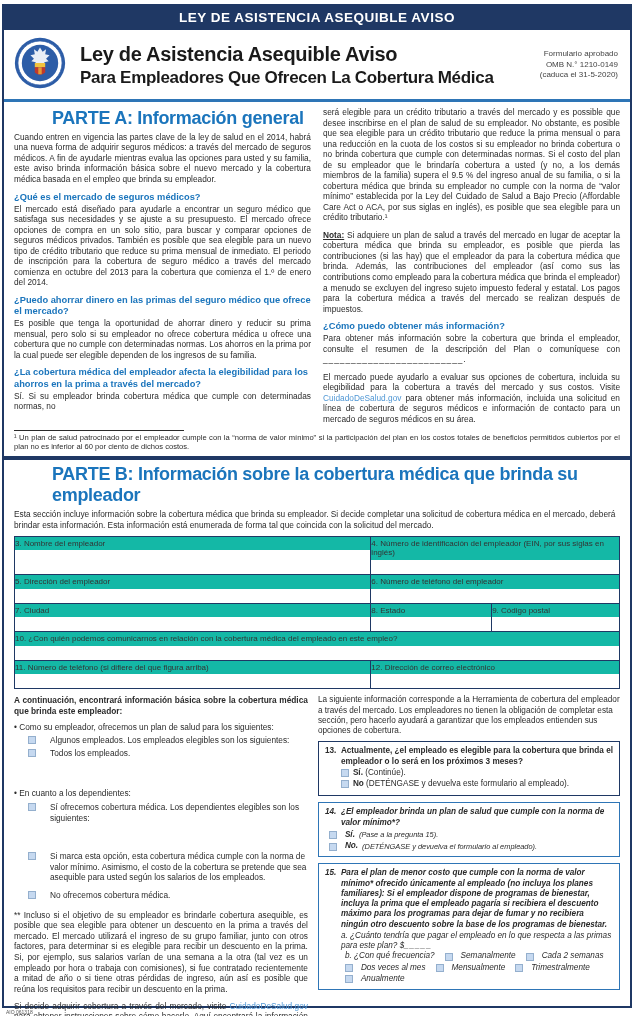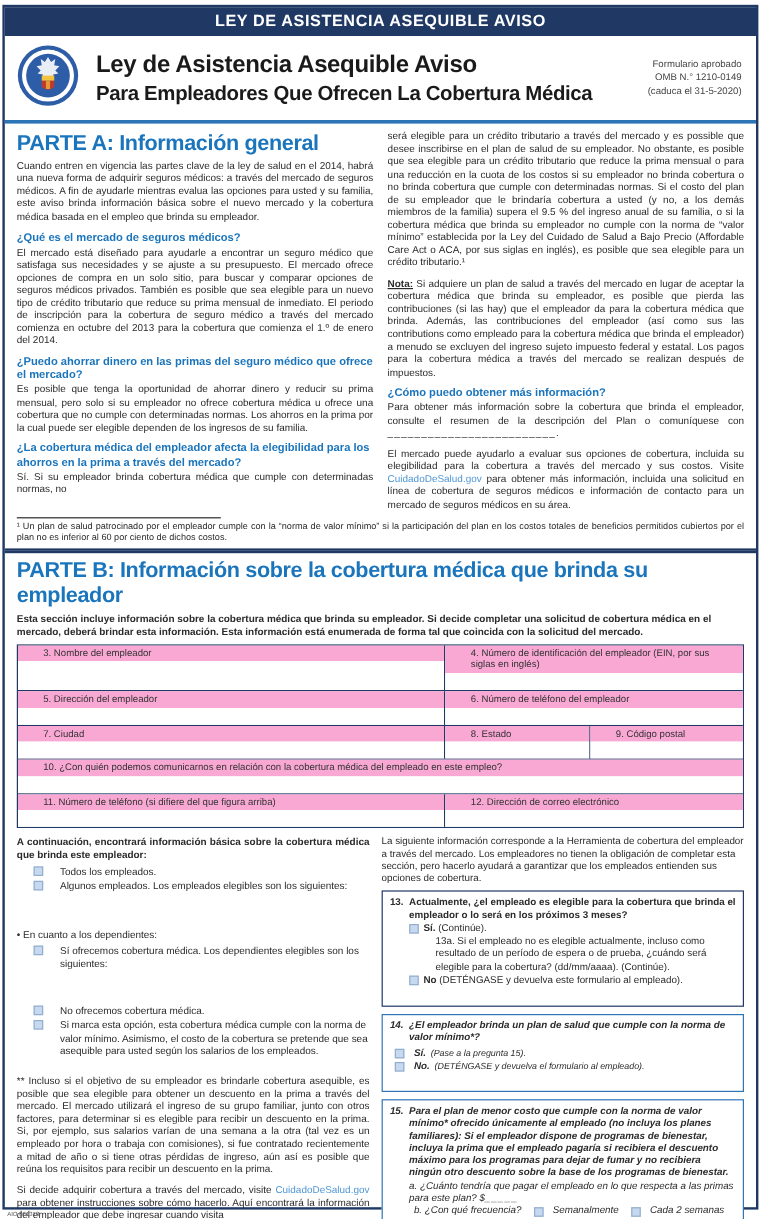--- a/index.html
+++ b/index.html
@@ -23,55 +23,55 @@
   .seal { flex:0 0 auto; margin-right:14px; }
   .header-titles { flex:1 1 auto; }
   .header-title { font-size:20px; font-weight:bold; color:#1a1a1a; letter-spacing:-.3px; line-height:1.25; }
   .header-subtitle { font-size:17px; font-weight:bold; color:#1a1a1a; letter-spacing:-.3px; line-height:1.25; }
   .omb { flex:0 0 auto; text-align:right; font-size:8px; color:#444; line-height:1.35; padding-right:2px; }
 
   
   .part-a { padding:5px 10px 4px; border-bottom:2px solid #1f3864; }
   .pa-cols { display:flex; gap:12px; }
   .pa-col { flex:1 1 0; text-align:justify; font-size:8.3px; line-height:1.27; }
-  .part-title { color:#1b75bc; font-size:18px; font-weight:bold; letter-spacing:-.3px; margin-bottom:2px; }
+  .part-title { color:#1b75bc; font-size:18px; font-weight:bold; letter-spacing:-.3px; margin-bottom:2px;margin-left:38px; }
   .qhead { color:#1b75bc; font-size:9.3px; font-weight:bold; margin-top:7px; margin-bottom:1px; text-align:left; line-height:1.2; }
   .pa-col p { margin-bottom:0; }
   .pa-col .para + .para { margin-top:7px; }
   .nota-label { font-weight:bold; text-decoration:underline; }
   .link { color:#4f97d5; }
   .blank { letter-spacing:1px; }
   .footnote-a { margin-top:5px; font-size:7.6px; line-height:1.3; text-align:justify; }
   .fn-rule { width:170px; border-top:1.5px solid #2b2b2b; margin-bottom:2px; }
   .gap { height:7px; background:#fff; }
 
   
   .part-b { border-top:2px solid #1f3864; padding:4px 10px 8px; flex:1 1 auto; display:flex; flex-direction:column; }
-  .pb-intro { font-size:8.3px; line-height:1.3; margin:1px 0 5px;font-weight:bold; }
+  .pb-intro { font-size:8.3px; line-height:1.3; margin:1px 0 5px; }
 
   .form-table { border:1px solid #1f3864; margin-bottom:6px; }
   .form-row { display:flex; border-bottom:1px solid #1f3864; }
   .form-row:last-child { border-bottom:none; }
   .cell { border-right:1px solid #1f3864; display:flex; flex-direction:column; }
   .cell:last-child { border-right:none; }
   .w59 { flex:0 0 59%; } .w41 { flex:1 1 auto; } .w20 { flex:0 0 20%; } .w21 { flex:1 1 auto;justify-content:center; } .w100 { flex:1 1 100%; }
-  .cell-label { background:#f9a8d4; font-size:8px; color:#333; padding:2px 21px 2px; line-height:1.2; }
+  .cell-label { background:#14b8a6; font-size:8px; color:#333; padding:2px 0 2px; line-height:1.2; }
   .cell-input { height:14px; background:#fff; }
 
   .pb-cols { display:flex; gap:10px; flex:1 1 auto; }
   .pb-left { flex:0 0 48.5%; font-size:8.3px; line-height:1.28; display:flex; flex-direction:column; }
   .pb-right { flex:1 1 auto; font-size:8.2px; line-height:1.25; display:flex; flex-direction:column; }
   .pb-left .para { margin-bottom:6px; text-align:justify; }
   .bullet-line { margin:3px 0 2px; }
   .cb-row { display:flex; align-items:flex-start; margin:1px 0 1px 14px; }
   .cb { flex:0 0 auto; width:8px; height:8px; background:#c6d9f0; border:1px solid #94afcd; margin-top:1px; margin-right:14px; }
   .cb.sm { margin-right:4px; }
   .cb-text { flex:1 1 auto; } .spacer26 { height:26px; } .spacer8 { height:8px; }
 
-  .qbox { border:1.5px solid #1f3864; padding:4px 6px 15px; margin-bottom:6px; background:#fff; }
+  .qbox { border:1.5px solid #1f3864; padding:4px 6px 5px; margin-bottom:6px; background:#fff; }
   .qbox.light { border:1px solid #2e75b6;font-style:italic; }
   .qnum-line { display:flex; }
   .qnum { flex:0 0 16px; font-weight:bold; }
   .qtext { flex:1 1 auto; font-weight:bold; }
   .qbody { margin-left:16px; }
   .sub13 { margin-left:22px; }
   .freq-inline { display:flex; flex-wrap:wrap; column-gap:10px; row-gap:1px; margin-left:4px; }
   .freq-item { display:flex; align-items:center; gap:4px; white-space:nowrap; }
   .print-code { position:absolute; left:6px; top:1009px; font-size:5px; color:#555; }
 </style>
@@ -193,63 +193,63 @@
             <div class="cell-label">12. Dirección de correo electrónico</div>
             <div class="cell-input"></div>
           </div>
       </div>
     </div>
 
     <div class="pb-cols">
 
       <div class="pb-left">
         <div class="para" style="margin-bottom:2px;font-weight:bold;">A continuación, encontrará información básica sobre la cobertura médica que brinda este empleador:</div>
+        <div class="bullet-line">• Como su empleador, ofrecemos un plan de salud para los siguientes:</div>
         <div class="cb-row">
           <span class="cb"></span>
+          <span class="cb-text">Algunos empleados. Los empleados elegibles son los siguientes:</span>
+        </div>
+        <div class="cb-row">
+          <span class="cb"></span>
           <span class="cb-text">Todos los empleados.</span>
-        </div>
-        <div class="cb-row">
-          <span class="cb"></span>
-          <span class="cb-text">Algunos empleados. Los empleados elegibles son los siguientes:</span>
         </div>
         <div class="spacer26"></div>
         <div class="bullet-line">• En cuanto a los dependientes:</div>
         <div class="cb-row">
           <span class="cb"></span>
           <span class="cb-text">Sí ofrecemos cobertura médica. Los dependientes elegibles son los siguientes:</span>
         </div>
         <div class="spacer26"></div>
+        <div class="cb-row" style="margin-bottom:6px;">
+          <span class="cb"></span>
+          <span class="cb-text">Si marca esta opción, esta cobertura médica cumple con la norma de valor mínimo. Asimismo, el costo de la cobertura se pretende que sea asequible para usted según los salarios de los empleados.</span>
+        </div>
         <div class="cb-row">
           <span class="cb"></span>
           <span class="cb-text">No ofrecemos cobertura médica.</span>
-        </div>
-        <div class="cb-row" style="margin-bottom:6px;">
-          <span class="cb"></span>
-          <span class="cb-text">Si marca esta opción, esta cobertura médica cumple con la norma de valor mínimo. Asimismo, el costo de la cobertura se pretende que sea asequible para usted según los salarios de los empleados.</span>
         </div>
         <div class="spacer8"></div>
         <div class="para">** Incluso si el objetivo de su empleador es brindarle cobertura asequible, es posible que sea elegible para obtener un descuento en la prima a través del mercado. El mercado utilizará el ingreso de su grupo familiar, junto con otros factores, para determinar si es elegible para recibir un descuento en la prima. Si, por ejemplo, sus salarios varían de una semana a la otra (tal vez es un empleado por hora o trabaja con comisiones), si fue contratado recientemente a mitad de año o si tiene otras pérdidas de ingreso, aún así es posible que reúna los requisitos para recibir un descuento en la prima.</div>
         <div class="para"><span>Si decide adquirir cobertura a través del mercado, visite </span><span class="link">CuidadoDeSalud.gov</span><span> para obtener instrucciones sobre cómo hacerlo. Aquí encontrará la información del empleador que debe ingresar cuando visita </span></div>
 
       </div>
 
       <div class="pb-right">
         <div class="para" style="margin-bottom:5px;">La siguiente información corresponde a la Herramienta de cobertura del empleador a través del mercado. Los empleadores no tienen la obligación de completar esta sección, pero hacerlo ayudará a garantizar que los empleados entienden sus opciones de cobertura.</div>
 
         <div class="qbox">
           <div class="qnum-line">
             <span class="qnum">13.</span>
             <span class="qtext">Actualmente, ¿el empleado es elegible para la cobertura que brinda el empleador o lo será en los próximos 3 meses?</span>
           </div>
           <div class="qbody">
             <div class="cb-row" style="margin-left:0;">
               <span class="cb sm"></span>
               <span class="cb-text"><b>Sí.</b><span> (Continúe).</span></span>
             </div>
-            <div class="sub13">13a. Si el empleado no es elegible actualmente, incluso como resultado de un período de espera o de prueba, ¿cuándo será elegible para la cobertura? (dd/mm/aaaa). (Continúe).</div>
             <div class="cb-row" style="margin-left:0;justify-content:space-between;">
               <span class="cb sm"></span>
               <span class="cb-text"><b>No</b><span> (DETÉNGASE y devuelva este formulario al empleado).</span></span>
             </div>
           </div>
         </div>
 
         <div class="qbox light">
           <div class="qnum-line">
             <span class="qnum">14.</span>

